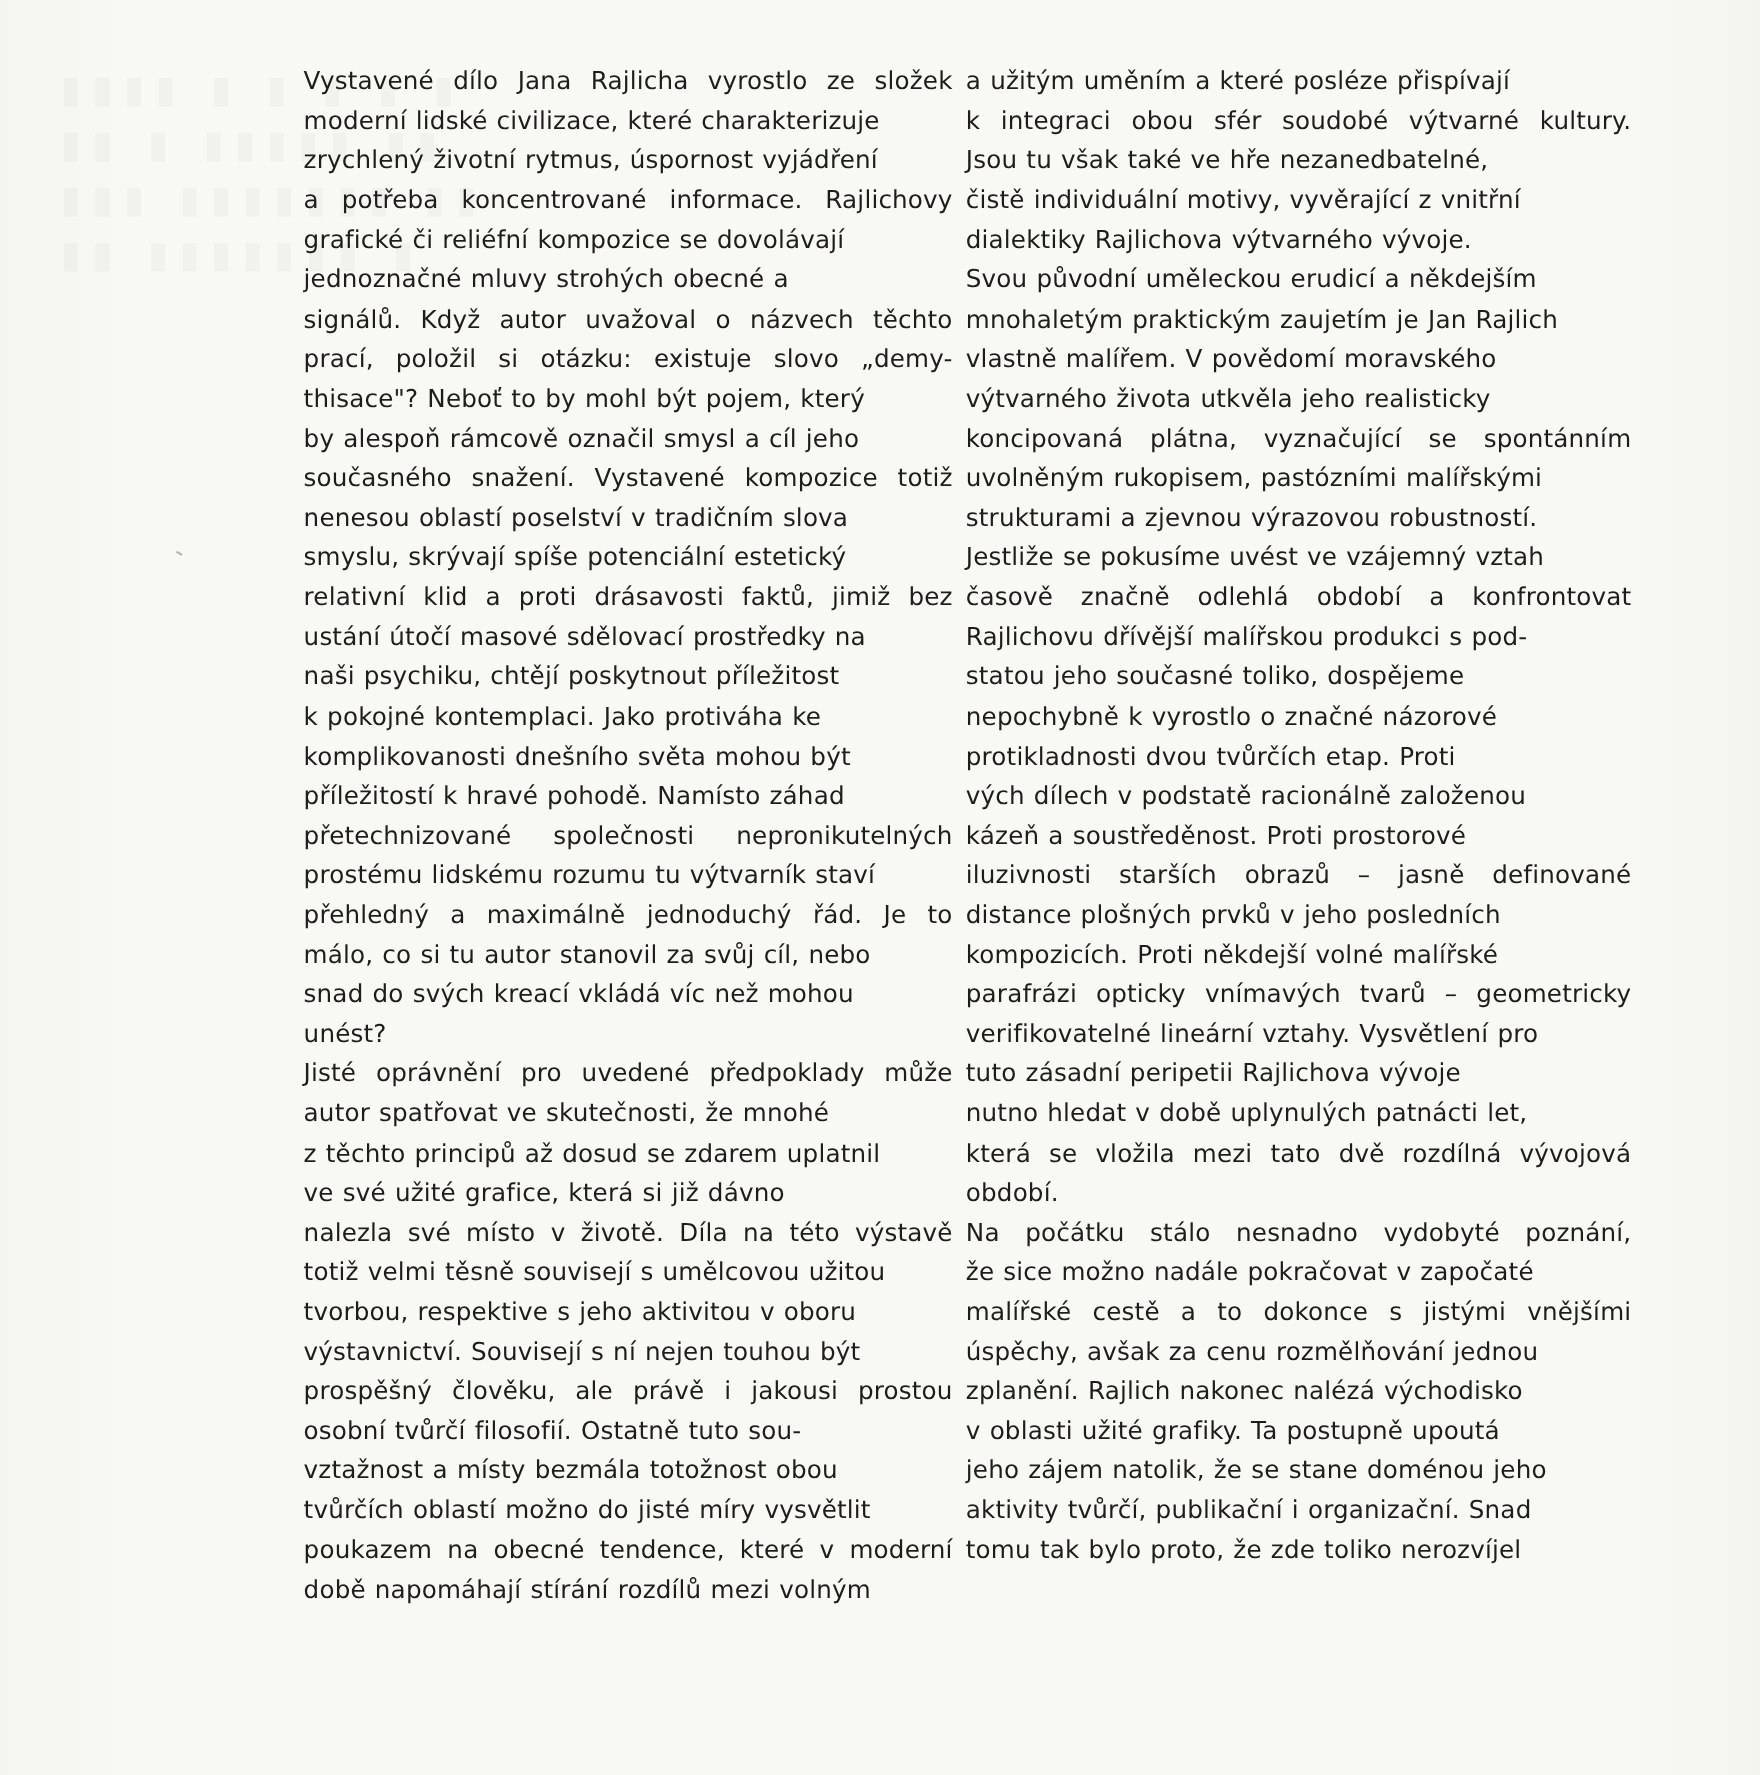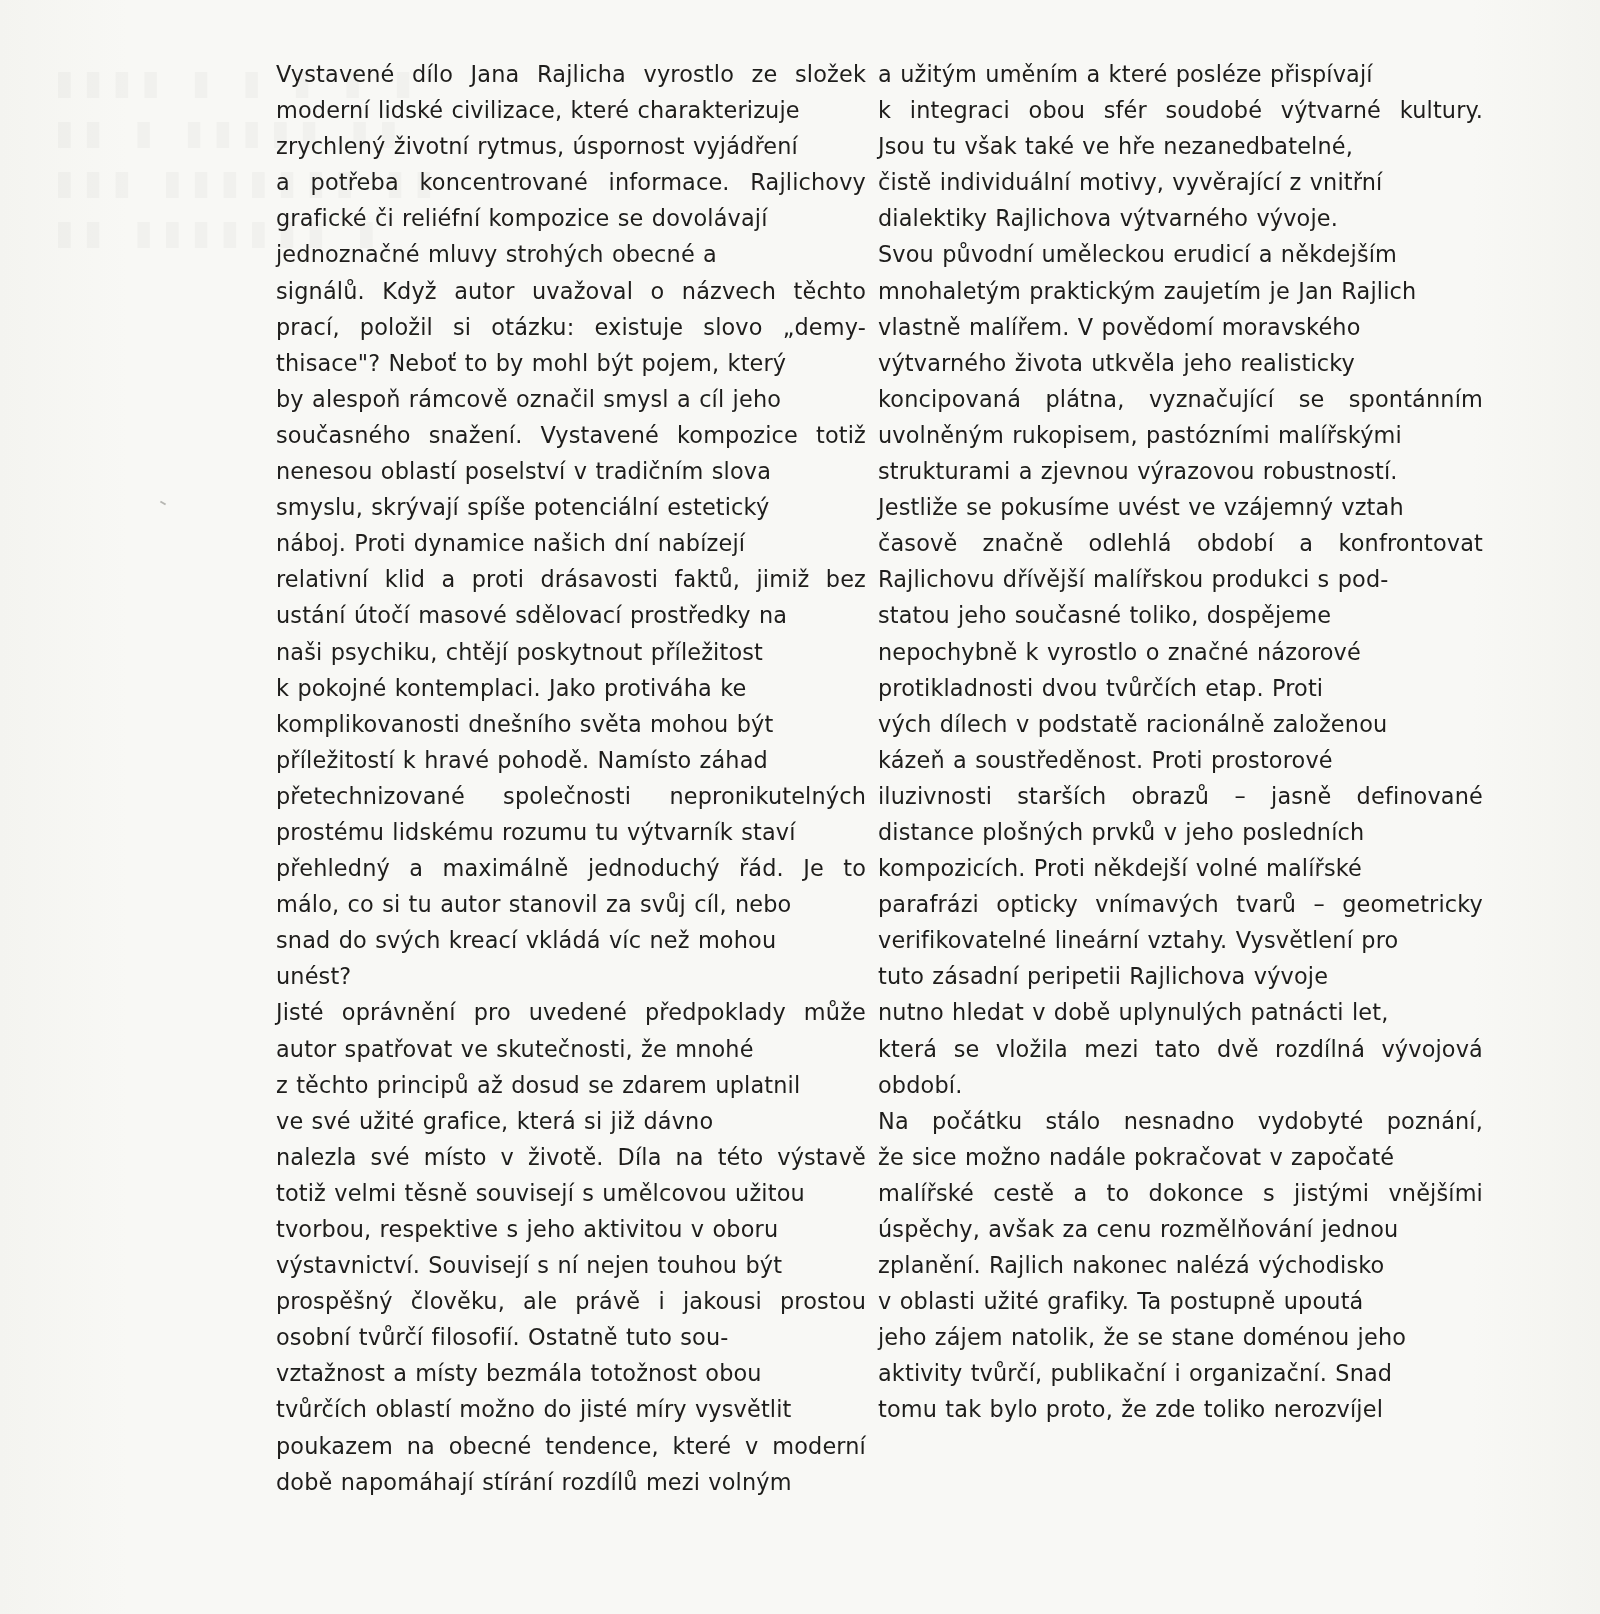--- a/index.html
+++ b/index.html
@@ -78,21 +78,20 @@
       <div class="line justify">a potřeba koncentrované informace. Rajlichovy</div>
       <div class="line">grafické či reliéfní kompozice se dovolávají</div>
       <div class="line">jednoznačné mluvy strohých obecné a</div>
       <div class="line justify">signálů. Když autor uvažoval o názvech těchto</div>
       <div class="line justify">prací, položil si otázku: existuje slovo „demy-</div>
       <div class="line">thisace"? Neboť to by mohl být pojem, který</div>
       <div class="line">by alespoň rámcově označil smysl a cíl jeho</div>
       <div class="line justify">současného snažení. Vystavené kompozice totiž</div>
       <div class="line">nenesou oblastí poselství v tradičním slova</div>
       <div class="line">smyslu, skrývají spíše potenciální estetický</div>
-      <div class="line">náboj. Proti dynamice našich dní nabízejí</div>
       <div class="line justify">relativní klid a proti drásavosti faktů, jimiž bez</div>
       <div class="line">ustání útočí masové sdělovací prostředky na</div>
       <div class="line">naši psychiku, chtějí poskytnout příležitost</div>
       <div class="line">k pokojné kontemplaci. Jako protiváha ke</div>
       <div class="line">komplikovanosti dnešního světa mohou být</div>
       <div class="line">příležitostí k hravé pohodě. Namísto záhad</div>
       <div class="line justify">přetechnizované společnosti nepronikutelných</div>
       <div class="line">prostému lidskému rozumu tu výtvarník staví</div>
       <div class="line justify">přehledný a maximálně jednoduchý řád. Je to</div>
       <div class="line">málo, co si tu autor stanovil za svůj cíl, nebo</div>

